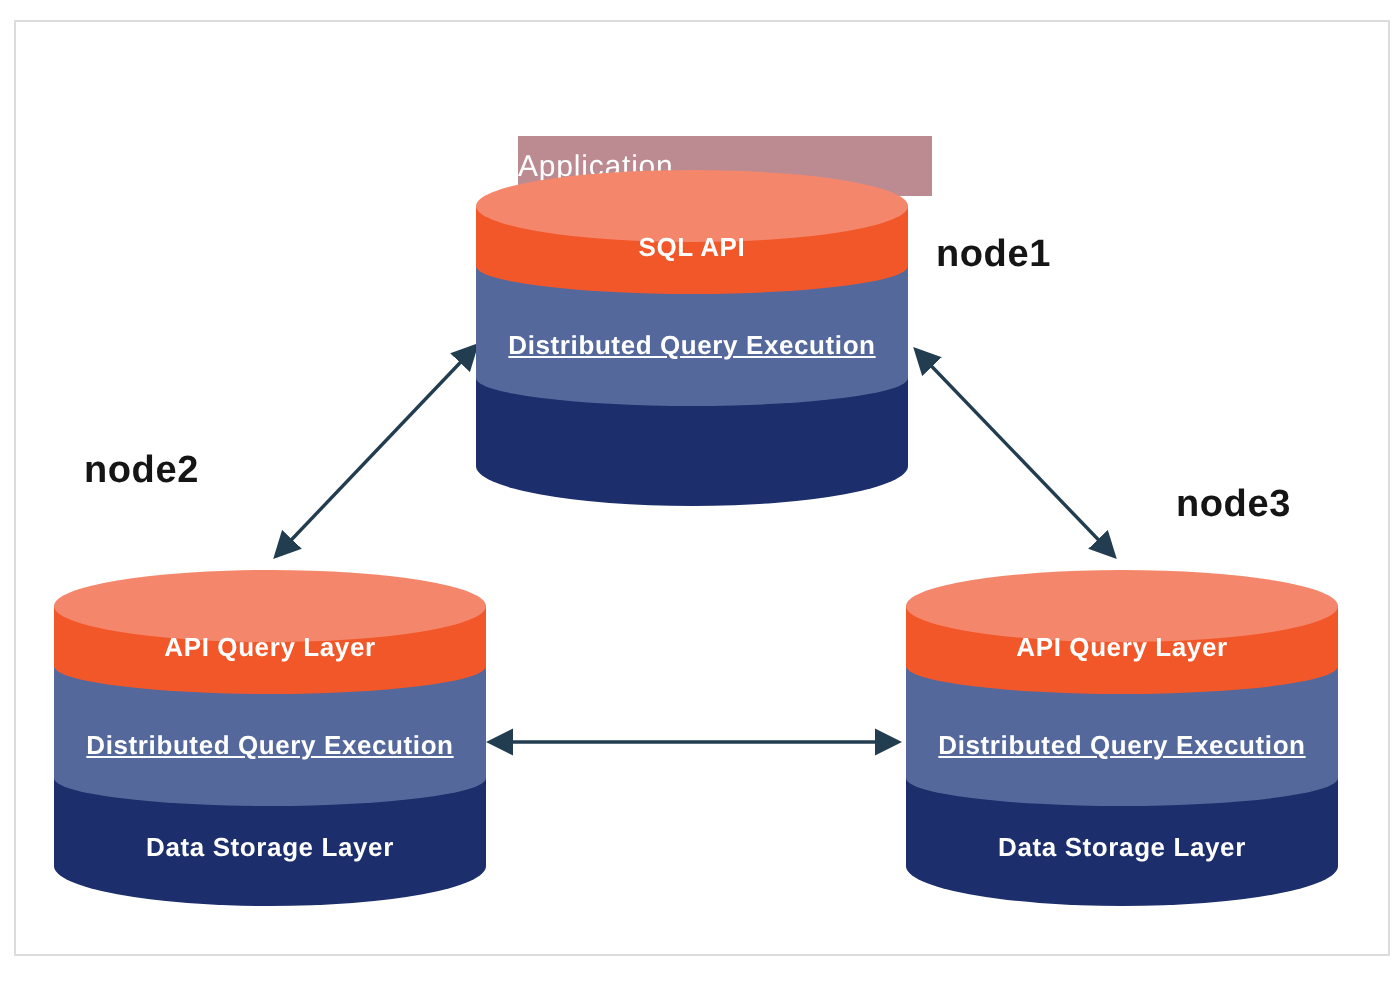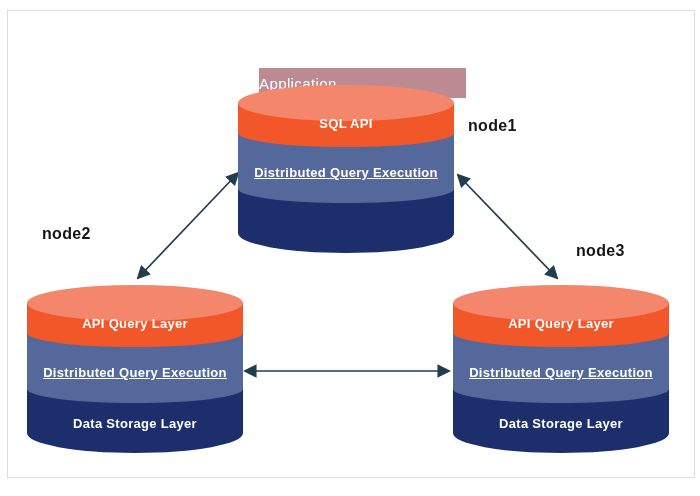--- a/index.html
+++ b/index.html
@@ -11,25 +11,25 @@
     font-family:"Liberation Sans", sans-serif;}
   .canvas{position:relative;width:700px;height:496px;background:#fff;}
   .frame{position:absolute;left:7px;top:10px;width:688px;height:468px;
     border:1px solid #dcdcdc;background:transparent;}
   .app-box{position:absolute;left:259px;top:28px;width:207px;height:30px;
     background:var(--application-bg);display:flex;align-items:center;justify-content:flex-start;margin-top:40px;}
   .app-box span{color:#fff;font-size:15px;letter-spacing:.4px;}
   .arrows{position:absolute;left:0;top:0;width:700px;height:496px;pointer-events:none;}
   .arrows line{stroke:var(--arrow);stroke-width:1.7px;}
   .arrows .ah{fill:var(--arrow);}
-  .node-label{position:absolute;font-size:16px;font-weight:600;color:var(--label-text);
+  .node-label{position:absolute;font-size:19px;font-weight:600;color:var(--label-text);
     letter-spacing:.3px;}
   .node1-label{left:468px;top:117px;}
   .node2-label{left:42px;top:225px;}
-  .node3-label{left:576px;top:242px;}
+  .node3-label{left:588px;top:242px;}
   .cylinder{position:absolute;width:236px;height:170px;padding-left:11px;}
   .node1{left:238px;top:85px;}
   .node2{left:27px;top:285px;}
   .node3{left:453px;top:285px;}
   .cyl-top{position:absolute;left:0;top:0;width:216px;height:36px;border-radius:50%;
     background:var(--salmon);z-index:4;}
   .band{position:absolute;left:0;width:216px;}
   .band-orange{top:18px;height:44px;background:var(--orange);z-index:3;
     border-radius:0 0 50% 50% / 0 0 14px 14px;}
   .band-slate{top:46px;height:72px;background:var(--slate);z-index:2;

